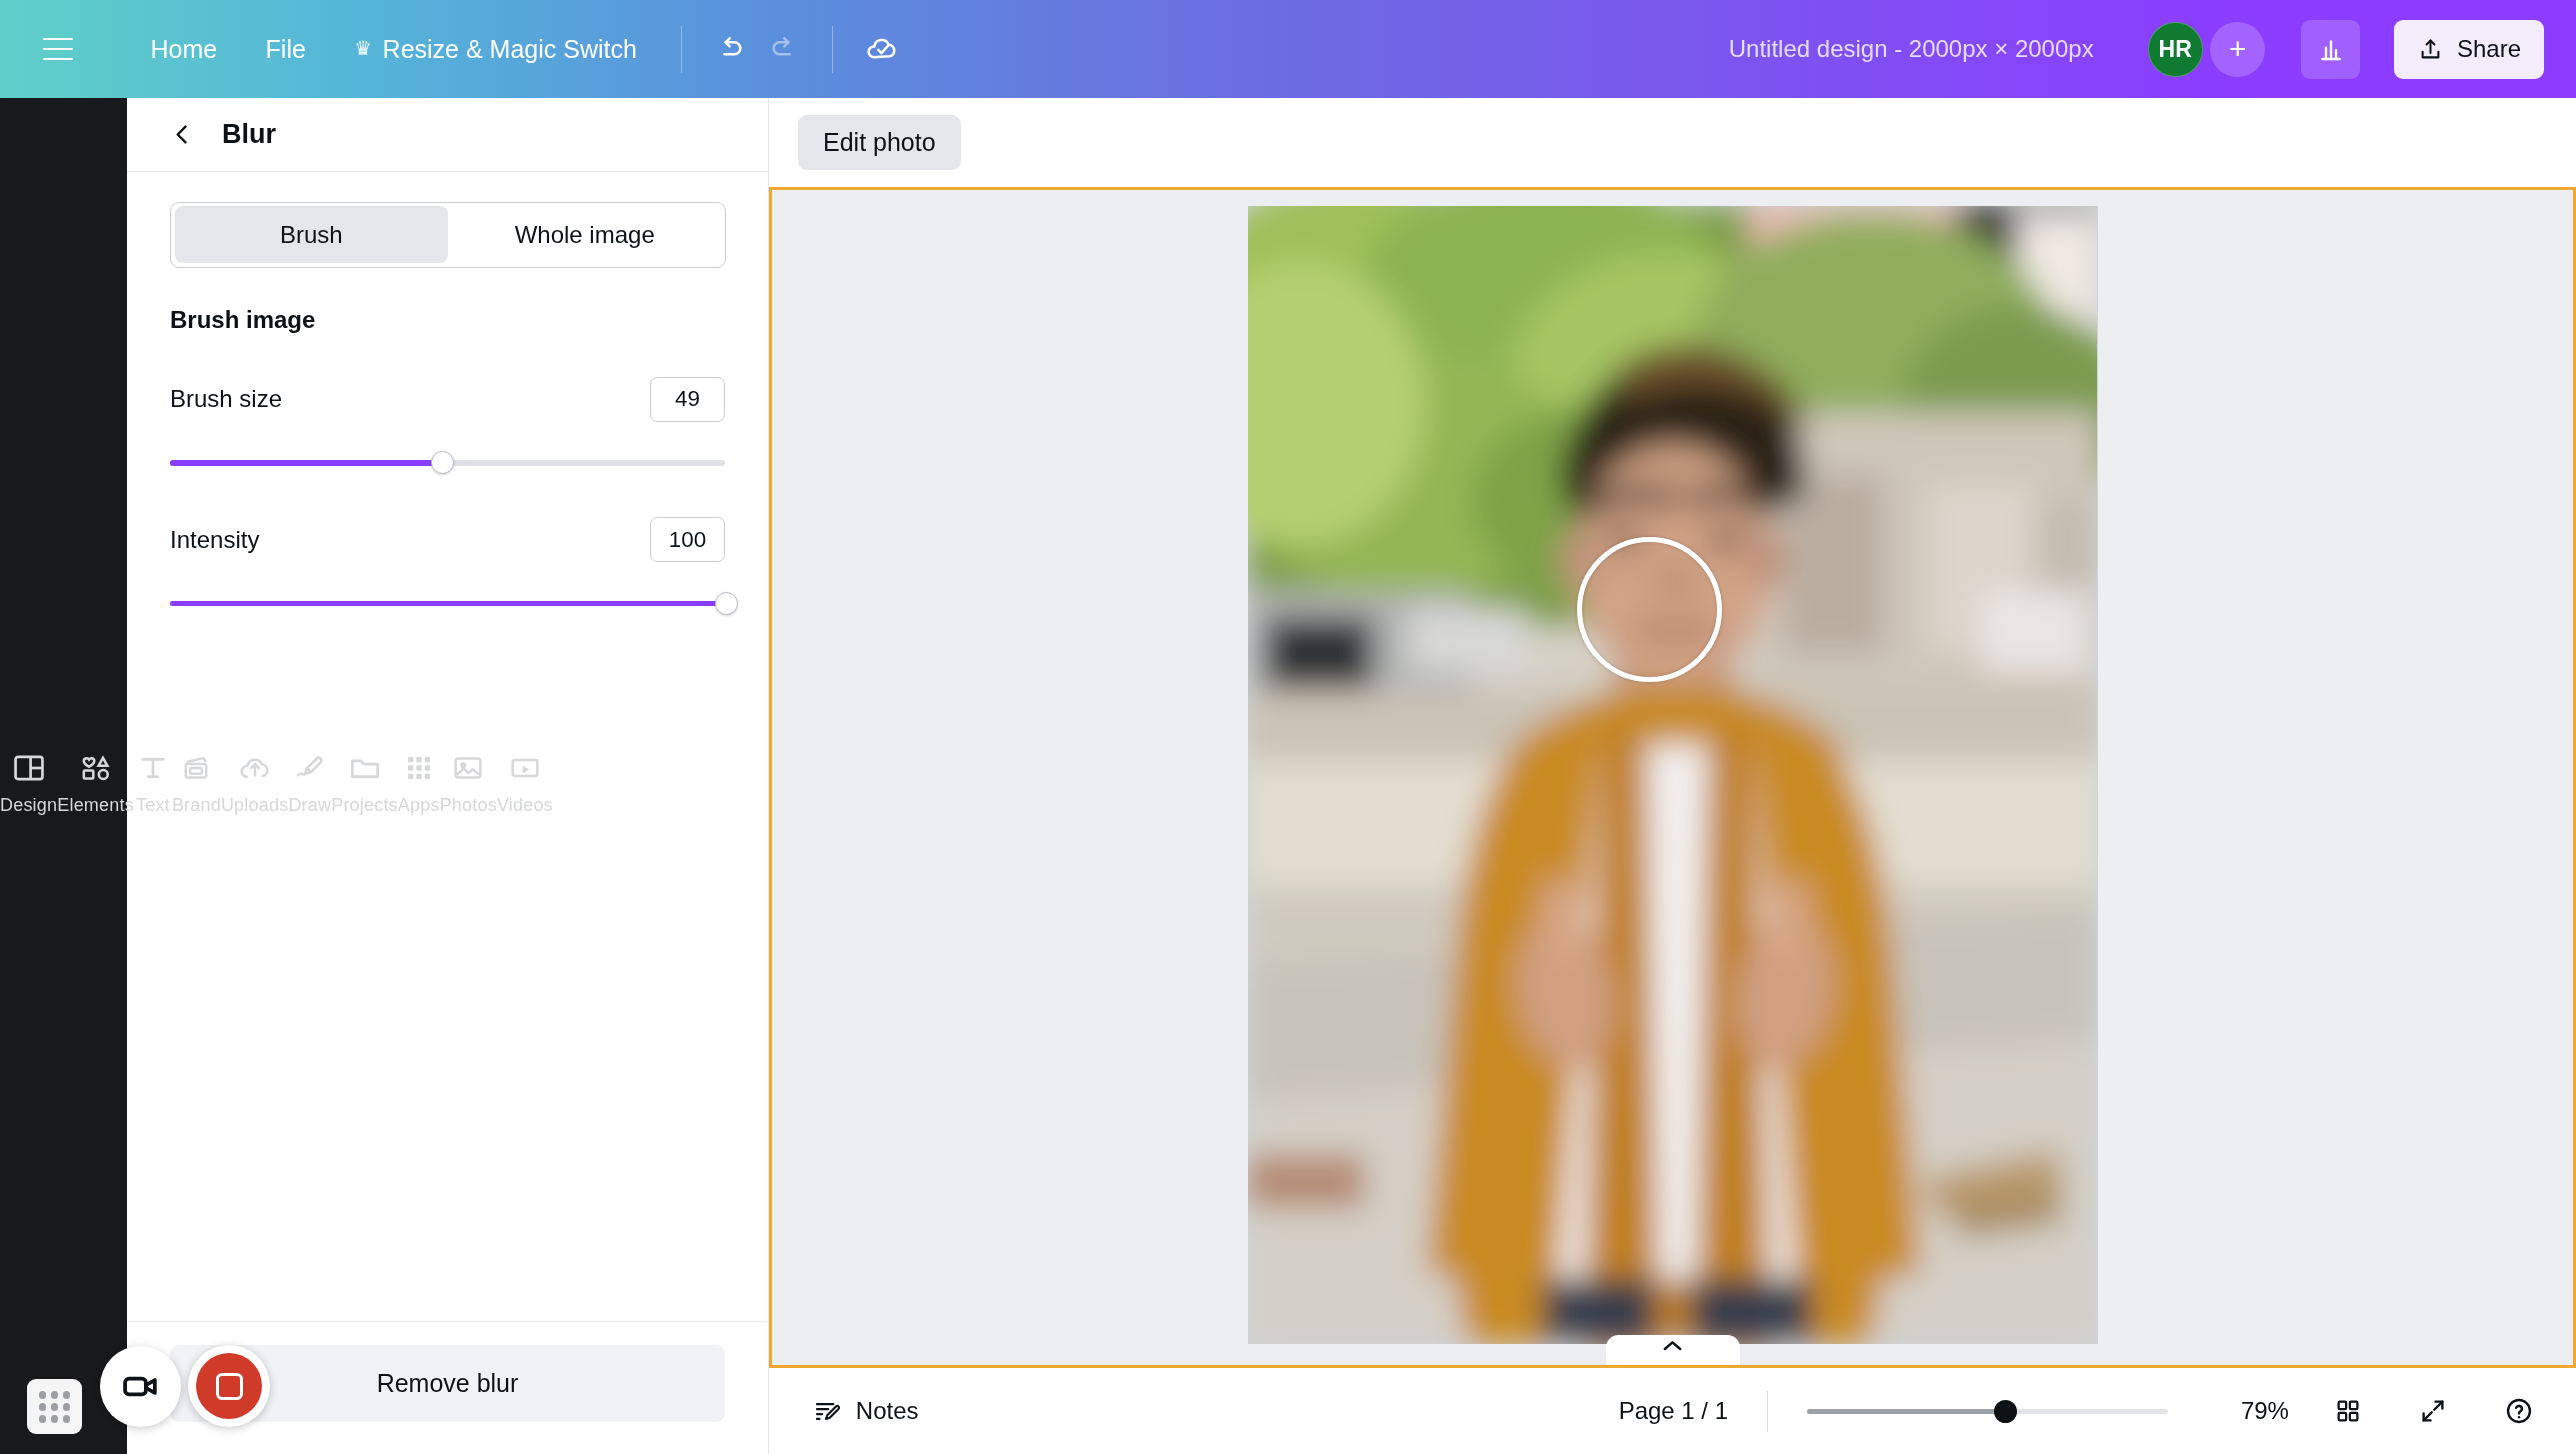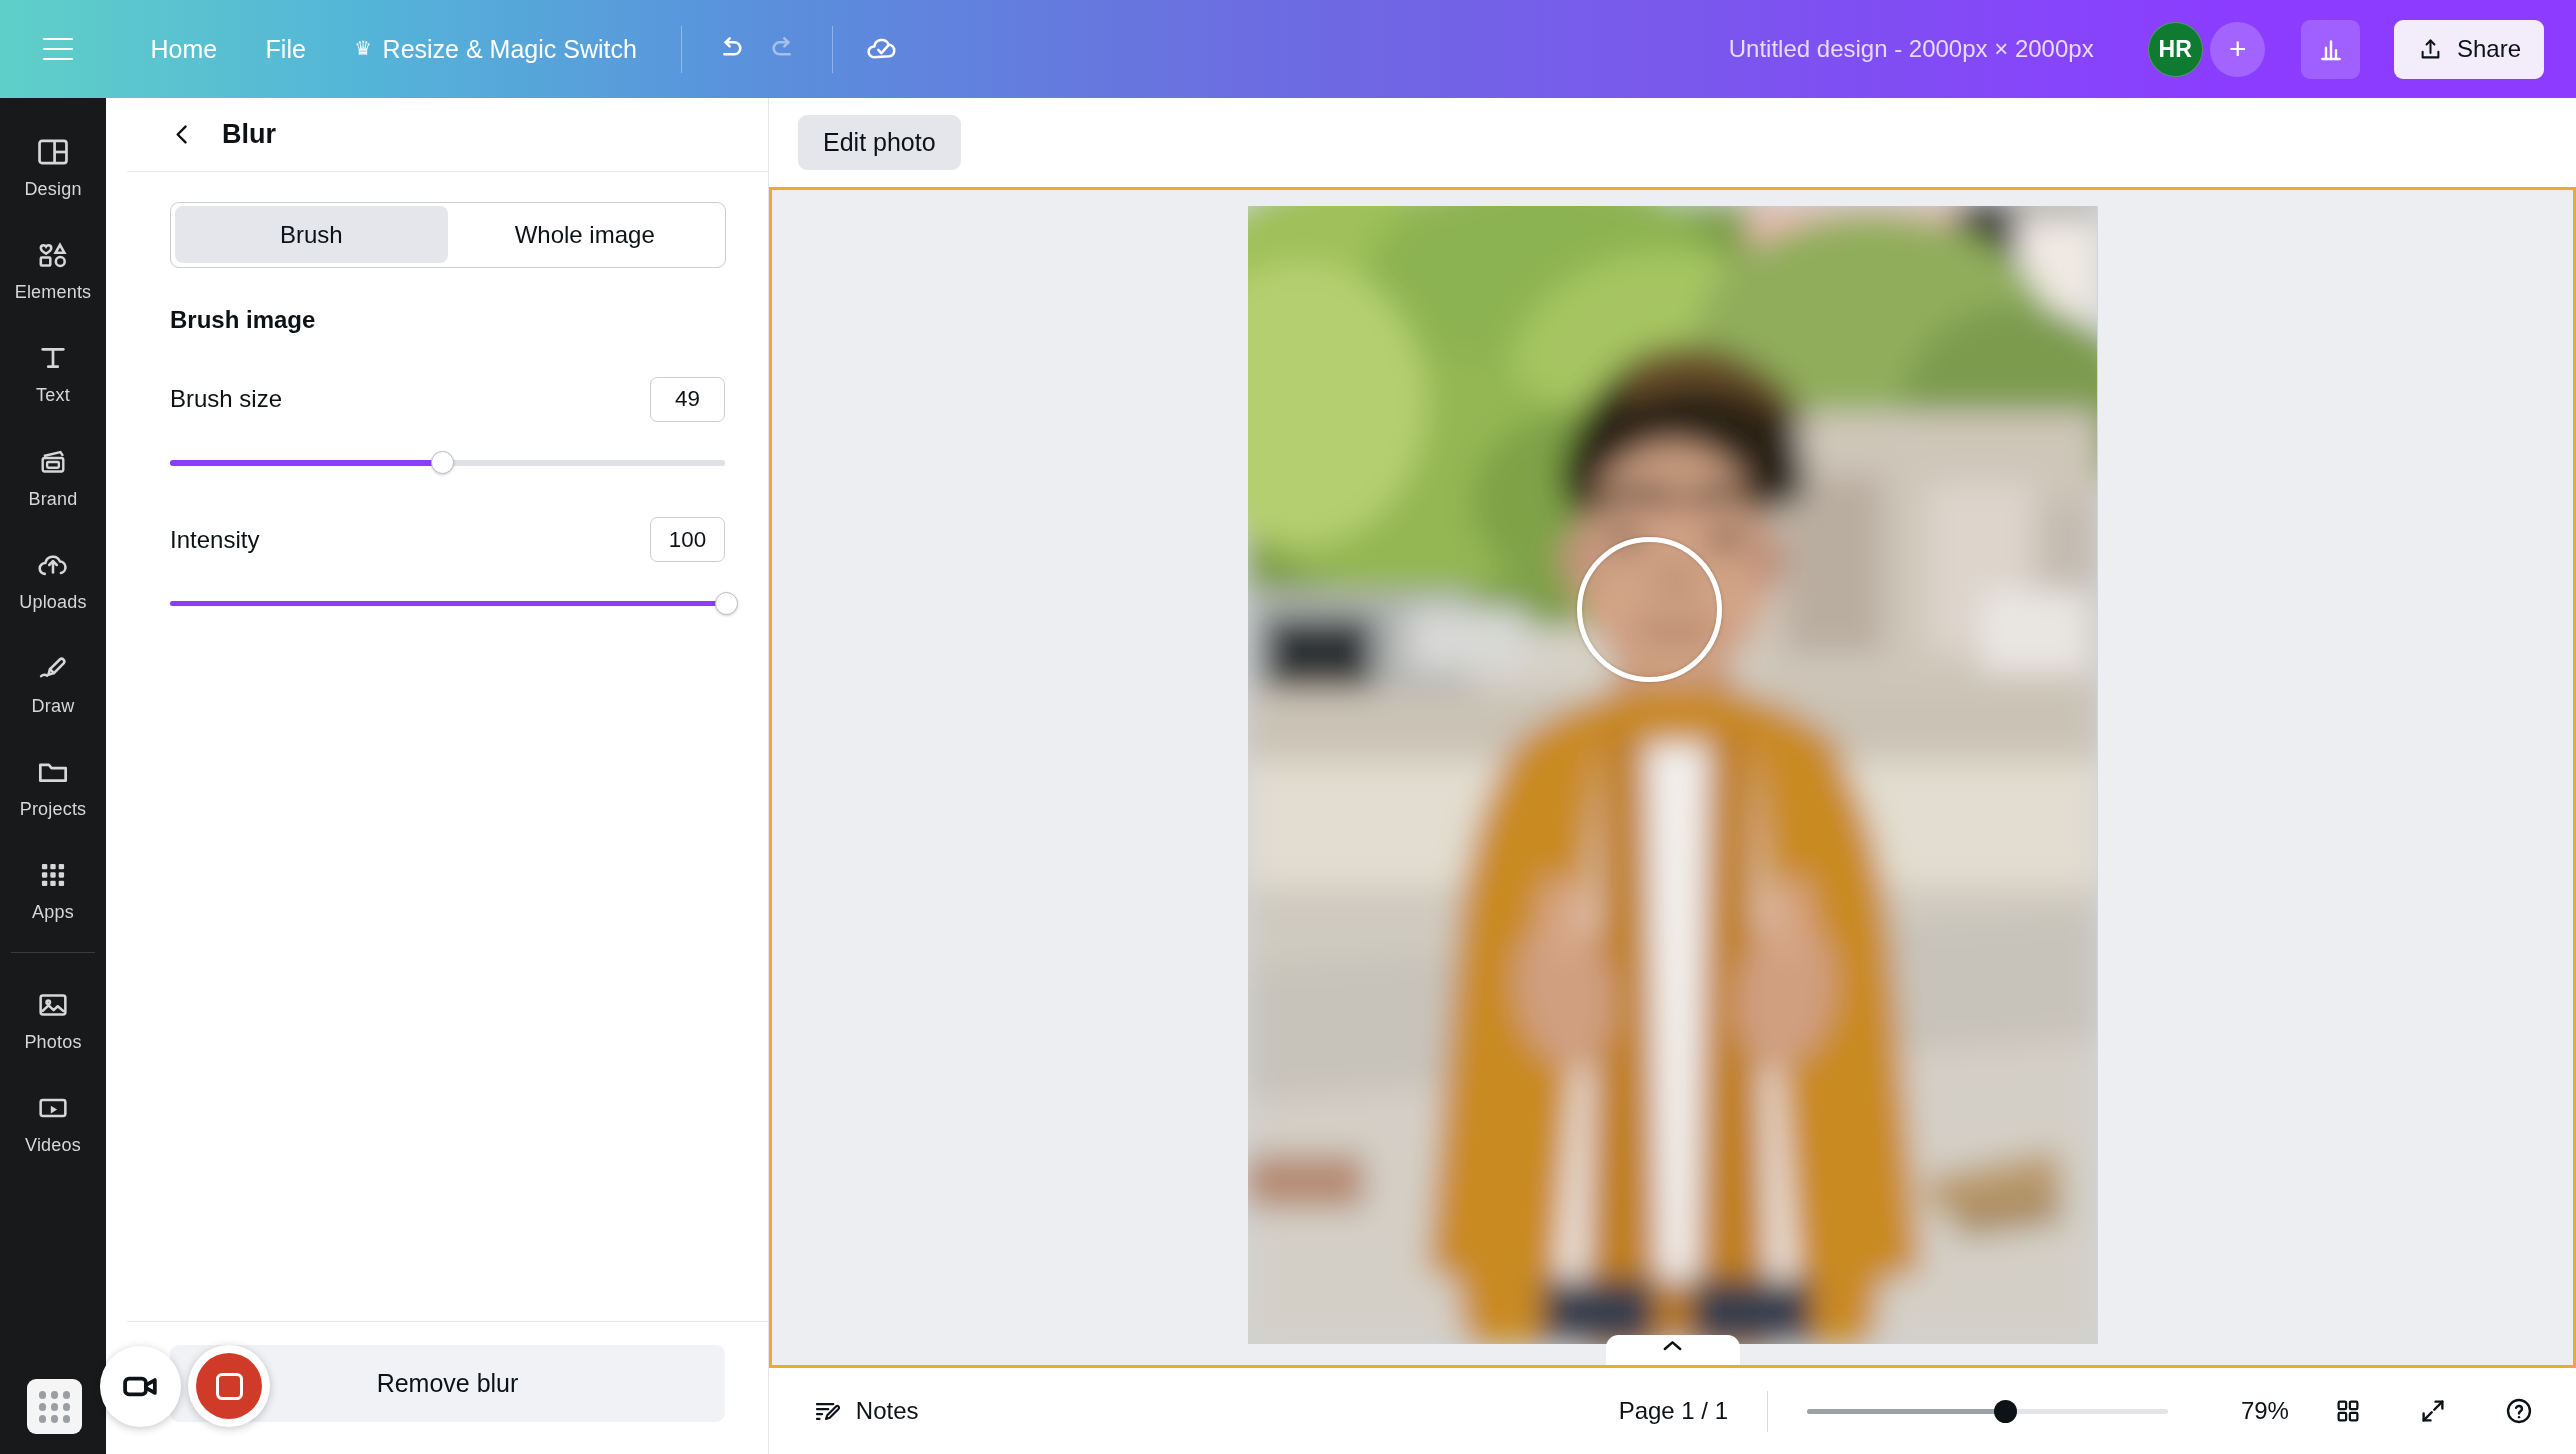--- a/index.html
+++ b/index.html
@@ -57,22 +57,22 @@
     display: flex; align-items: center; justify-content: center; margin-left: 16px; cursor: pointer;
   }
   .share-btn {
     display: flex; align-items: center; gap: 12.5px;
     background: #f2ecfb; color: #0d1216; border-radius: 9px;
     height: 59px; padding: 0 23px; margin-left: 14.3px; font-size: 24px; cursor: pointer;
   }
 
   
   .rail {
-    position: absolute; top: 98px; left: 0; width: 106px; height: 1356px;
-    background: #18191b; display: flex; flex-direction: column;
+    position: absolute; top: 98px; left: 0; width: 127px; height: 1356px;
+    background: #18191b; display: flex; flex-direction: row;
     align-items: center; padding-top: 19.7px; z-index: 30;
   }
   .rail-item {
     width: 113px; padding: 15px 0 9.8px; display: flex; flex-direction: column;
     align-items: center; gap: 8px; border-radius: 9px; cursor: pointer; margin-bottom: 11.6px;
   }
   .rail-label { color: #d6d7d9; font-size: 18px; letter-spacing: 0.2px; }
   .rail-sep { width: 84px; height: 0.9px; background: #3a3b3e; margin: 7.2px 0 18px; }
 
   

